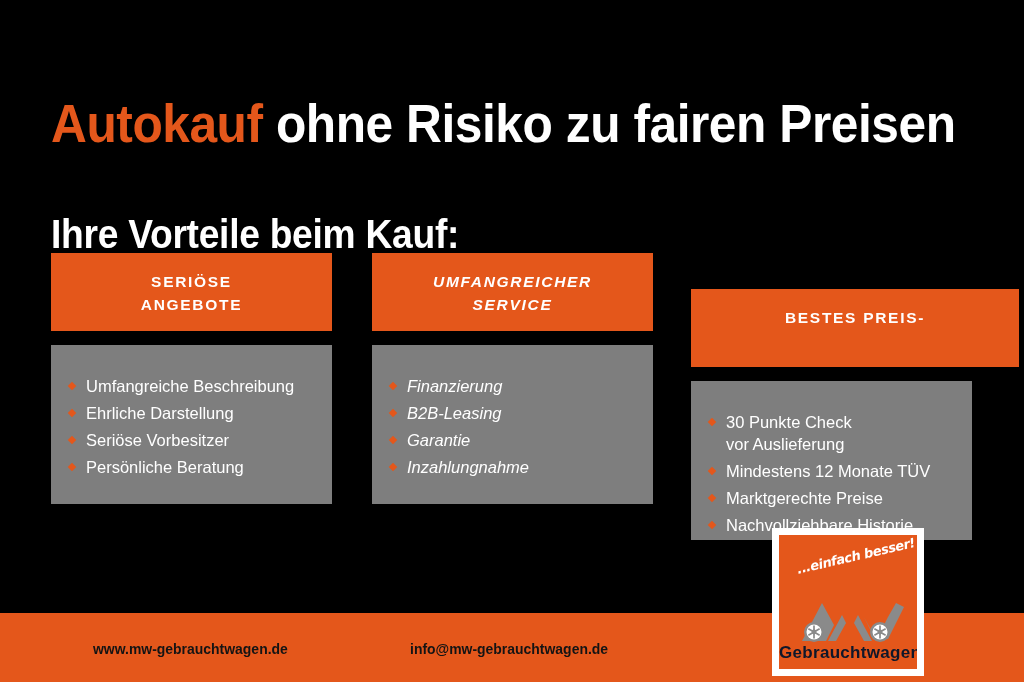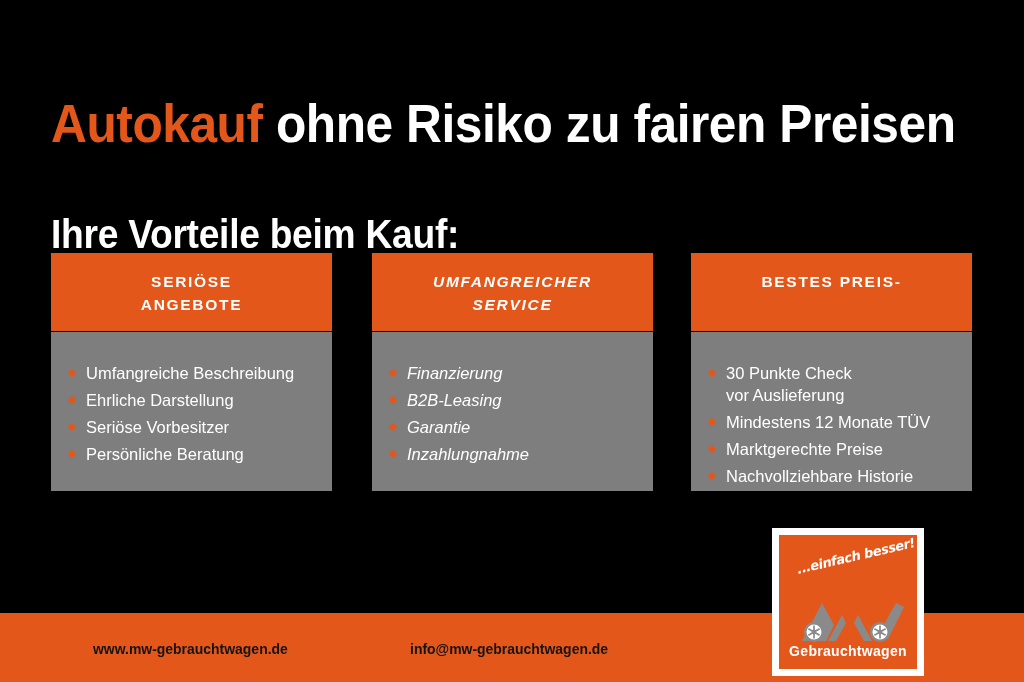--- a/index.html
+++ b/index.html
@@ -52,39 +52,39 @@
     transform-origin: left center;
   }
 
   
   .column {
     position: absolute;
     top: 253px;
   }
   .col-1 { left: 51px;  width: 281px; }
   .col-2 { left: 372px; width: 281px; font-style: italic; }
-  .col-3 { left: 691px; width: 281px; }
+  .col-3 { left: 691px; width: 328px; margin-top: 36px; }
 
   .col-header {
     background: #e4571b;
     height: 78px;
     box-sizing: border-box;
     padding: 17px 20px 0 20px;
     color: #ffffff;
     font-weight: bold;
     font-size: 15.5px;
     line-height: 23px;
     letter-spacing: 1.7px;
     text-transform: uppercase;
   }
   .col-header .hdr-line { display: block; white-space: nowrap; text-align: center; }
 
   .col-body {
     position: absolute;
-    top: 79px;
+    top: 92px;
     left: 0;
     width: 281px;
     height: 159px;
     background: #7e7e7e;
     box-sizing: border-box;
     padding: 30px 14px 0 18px;
   }
   .col-3 .col-body { width: 281px; }
 
   .bullet-item {
@@ -171,23 +171,23 @@
     width: 112px;
     height: 48px;
     margin-left: -56px;
   }
   #logo-name {
     position: absolute;
     left: 0;
     right: 0;
     top: 108px;
     text-align: center;
-    color: #ffffff;
-    font-weight: bold;
-    font-size: 14px;
+    color: #0f172a;
+    font-weight: bold;
+    font-size: 17px;
     letter-spacing: 0.3px;
   }
 </style>
 </head>
 <body>
 
 <div id="poster">
 
   <h1 id="headline"><span class="hl-accent">Autokauf</span><span class="hl-rest"> ohne Risiko zu fairen Preisen</span></h1>
 

